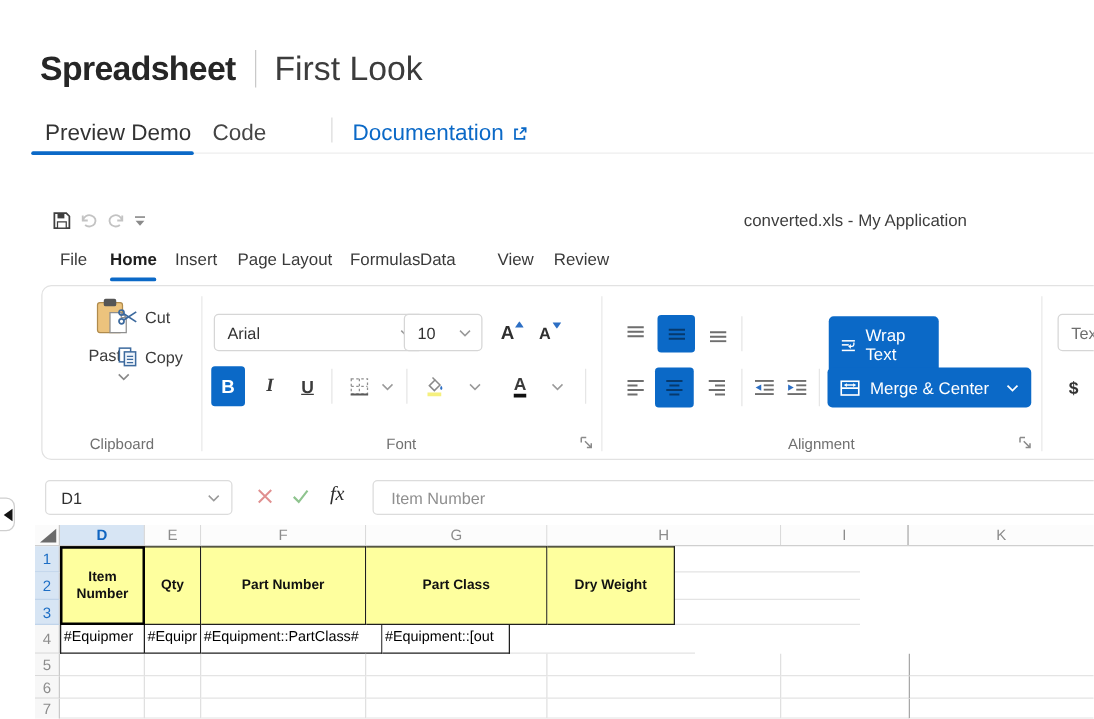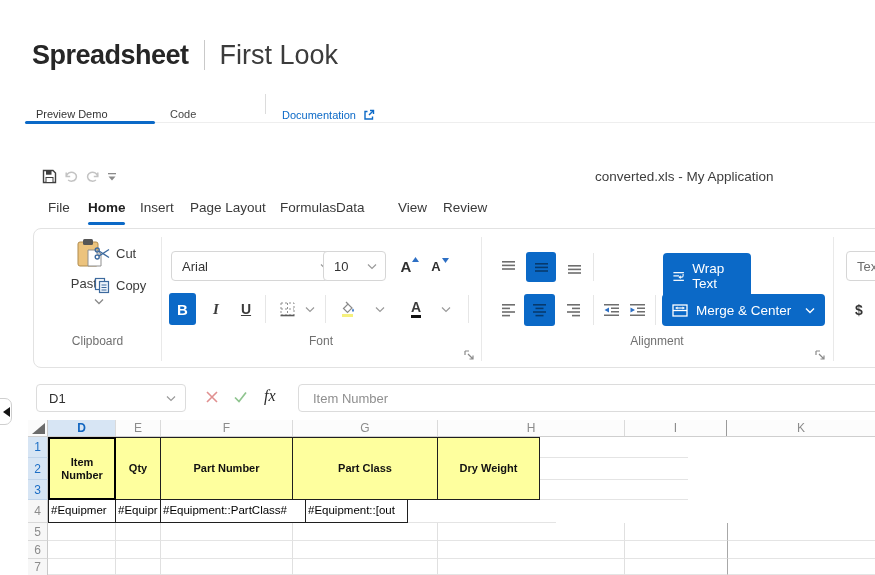--- a/index.html
+++ b/index.html
@@ -8,21 +8,21 @@
   body { position:relative; }
 
   
   .page-header { position:absolute; left:32px; top:40px; display:flex; align-items:flex-start; }
   .page-header .t1 { font-size:27px; font-weight:700; color:#262626; letter-spacing:-0.5px; }
   .page-header .hdiv { width:1px; height:30px; background:#c9c9c9; margin:0 15px; }
   .page-header .t2 { font-size:27px; font-weight:400; color:#3c3c3c; }
 
   
   .demo-tabs { position:absolute; left:25px; top:90px; right:0; height:33px; border-bottom:1px solid #eeeeee; }
-  .dtab { position:absolute; top:18px; font-size:11px; color:#333; cursor:default; }
+  .dtab { position:absolute; top:6px; font-size:18px; color:#333; cursor:default; }
   .dtab.preview { left:11px; font-weight:500; }
   .dtab.code { left:145px; color:#464646; }
   .tab-underline { position:absolute; left:0; bottom:-2px; width:130px; height:3px; background:#0b69c7; border-radius:2px; }
   .tabs-vdiv { position:absolute; left:240px; top:4px; width:1px; height:20px; background:#dcdcdc; }
   .dtab.docs { left:257px; color:#0b69c7; font-weight:500; display:flex; align-items:center; gap:6px; }
 
   
   .app { position:absolute; left:30px; top:160px; width:845px; height:415px; }
 
   .titlebar { position:absolute; left:0; top:0; right:0; height:34px; }
@@ -33,21 +33,21 @@
   .menubar { position:absolute; left:0; top:34px; right:0; height:33px; }
   .mitem { position:absolute; top:6px; font-size:13.5px; color:#3a3a3a; }
   .mitem.active { font-weight:700; color:#1f1f1f; }
   .menu-underline { position:absolute; left:58px; top:28px; width:37px; height:3px; background:#0b69c7; border-radius:2px; }
 
   
   .ribbon { position:absolute; left:3px; top:68px; width:860px; height:140px; background:#fff;
             border:1px solid #e2e2e2; border-radius:8px; }
   .gdiv { position:absolute; top:8px; height:124px; width:1px; background:#e9e9e9; }
   .sdiv { position:absolute; width:1px; background:#e6e6e6; }
-  .glabel { position:absolute; bottom:19px; font-size:12px; color:#707070; text-align:center; }
+  .glabel { position:absolute; bottom:5px; font-size:12px; color:#707070; text-align:center; }
   .launcher { position:absolute; bottom:8px; width:12px; height:12px; }
 
   .paste-btn { position:absolute; left:24px; top:8px; width:46px; height:86px; text-align:right; }
   .paste-btn .plabel { font-size:13px; color:#3c3c3c; margin-top:3px; }
   .cc-btn { position:absolute; left:60px; display:flex; align-items:center; gap:5px; font-size:13px; color:#3c3c3c; }
 
   .combo { position:absolute; background:#fff; border:1px solid #d6d6d6; border-radius:4px;
            display:flex; align-items:center; font-size:13px; color:#333; }
   .combo .cval { padding-left:10px; flex:1; }
   .combo .chev { margin-right:8px; }

